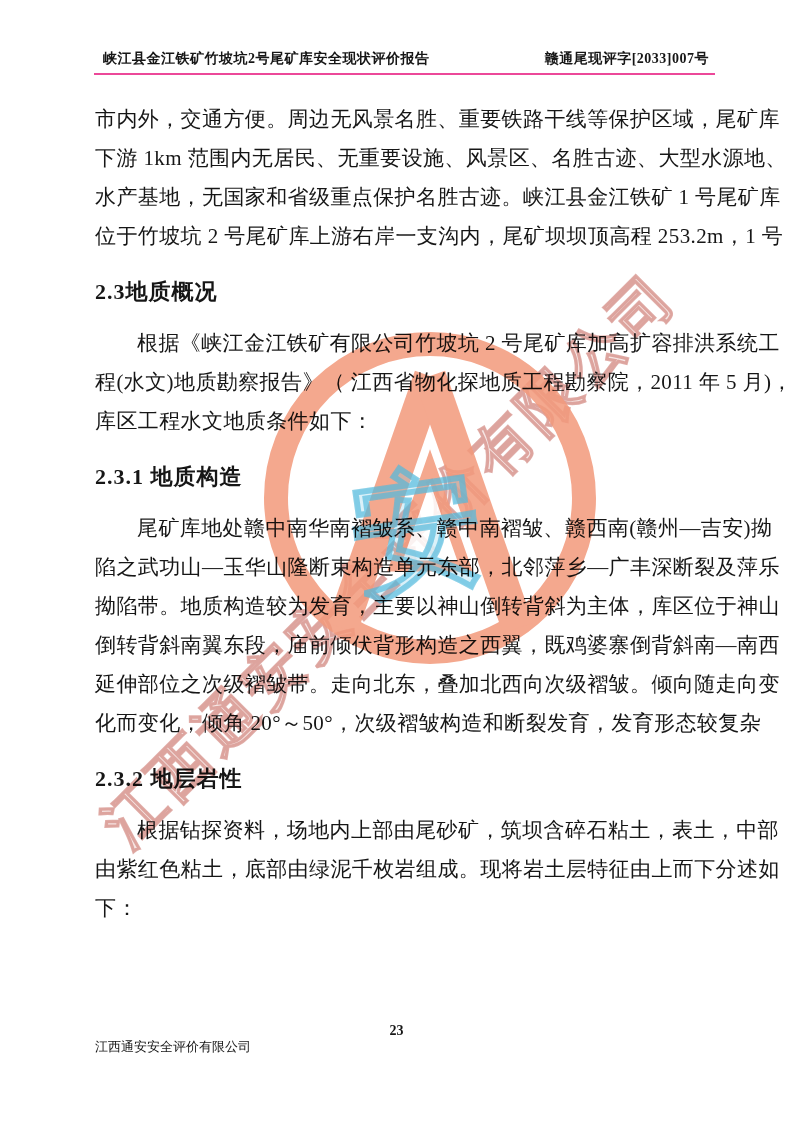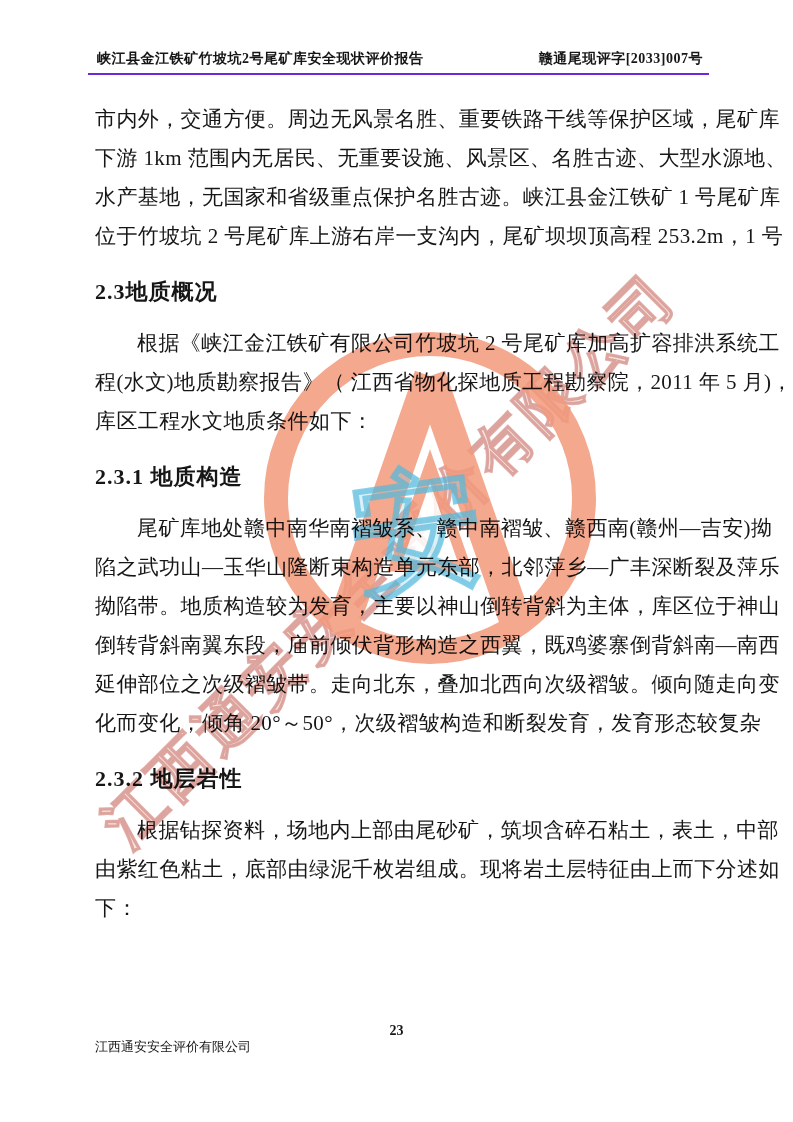--- a/index.html
+++ b/index.html
@@ -10,23 +10,23 @@
     height: 1122px;
     margin: 0 auto;
     background: #ffffff;
     overflow: hidden;
     font-family: "Liberation Serif", "DejaVu Serif", serif;
     color: #161616;
   }
   
   .header {
     position: absolute;
-    top: 50px; left: 88px; width: 621px;
+    top: 50px; left: 94px; width: 621px;
     display: flex; justify-content: space-between; align-items: flex-end;
-    border-bottom: 2px solid #6d28d9;
+    border-bottom: 2px solid #ec4899;
     padding: 0 6px 5px 9px;
     font-size: 14px; font-weight: bold;
     letter-spacing: 0.5px;
   }
   
   .content {
     position: absolute;
     top: 100px; left: 95px; width: 610px;
     z-index: 1;
   }

